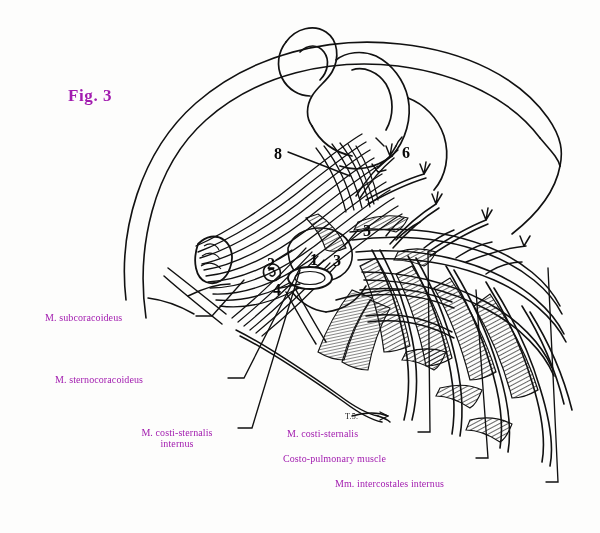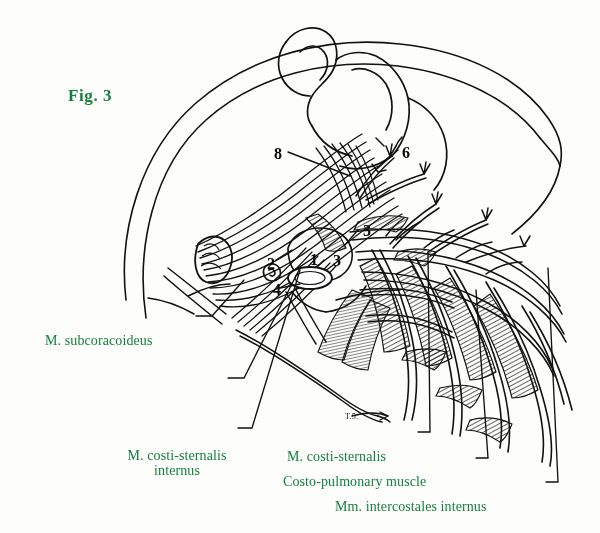--- a/index.html
+++ b/index.html
@@ -21,31 +21,30 @@
     position: absolute;
     left: 0;
     top: 0;
     width: 600px;
     height: 533px;
   }
   .lbl {
     position: absolute;
     white-space: nowrap;
     font-family: "Liberation Serif", "DejaVu Serif", serif;
-    color: #15803d;
+    color: #a21caf;
     letter-spacing: .1px;
   }
   .fig-title {
     font-size: 17px;
     font-weight: 700;
     letter-spacing: .6px;
   }
   .part-label {
-    font-size: 14px;
-    margin-top: 21px;
+    font-size: 10px;
   }
   .part-label.two-line {
     text-align: center;
     line-height: 1.06;
     white-space: normal;
   }
   .num-callout {
     position: absolute;
     font-family: "Liberation Serif", "DejaVu Serif", serif;
     font-size: 16px;
@@ -258,20 +257,21 @@
       <path d="M358,230 L344,246"></path>
       <path d="M352,416 C366,412 378,412 388,416"></path>
       <path d="M388,416 L380,412 M388,416 L380,420"></path>
     </g>
   </svg>
 
   <div class="lbl fig-title" style="left:68px; top:86px;">Fig. 3</div>
 
   <div class="lbl part-label" style="left:45px; top:312px;">M. subcoracoideus</div>
 
+  <div class="lbl part-label" style="left:55px; top:374px;">M. sternocoracoideus</div>
 
   <div class="lbl part-label two-line" style="left:112px; top:428px; width:130px;">
     <span>M. costi-sternalis</span><br>
     <span>internus</span>
   </div>
 
   <div class="lbl part-label" style="left:287px; top:428px;">M. costi-sternalis</div>
 
   <div class="lbl part-label" style="left:283px; top:453px;">Costo-pulmonary muscle</div>
 

